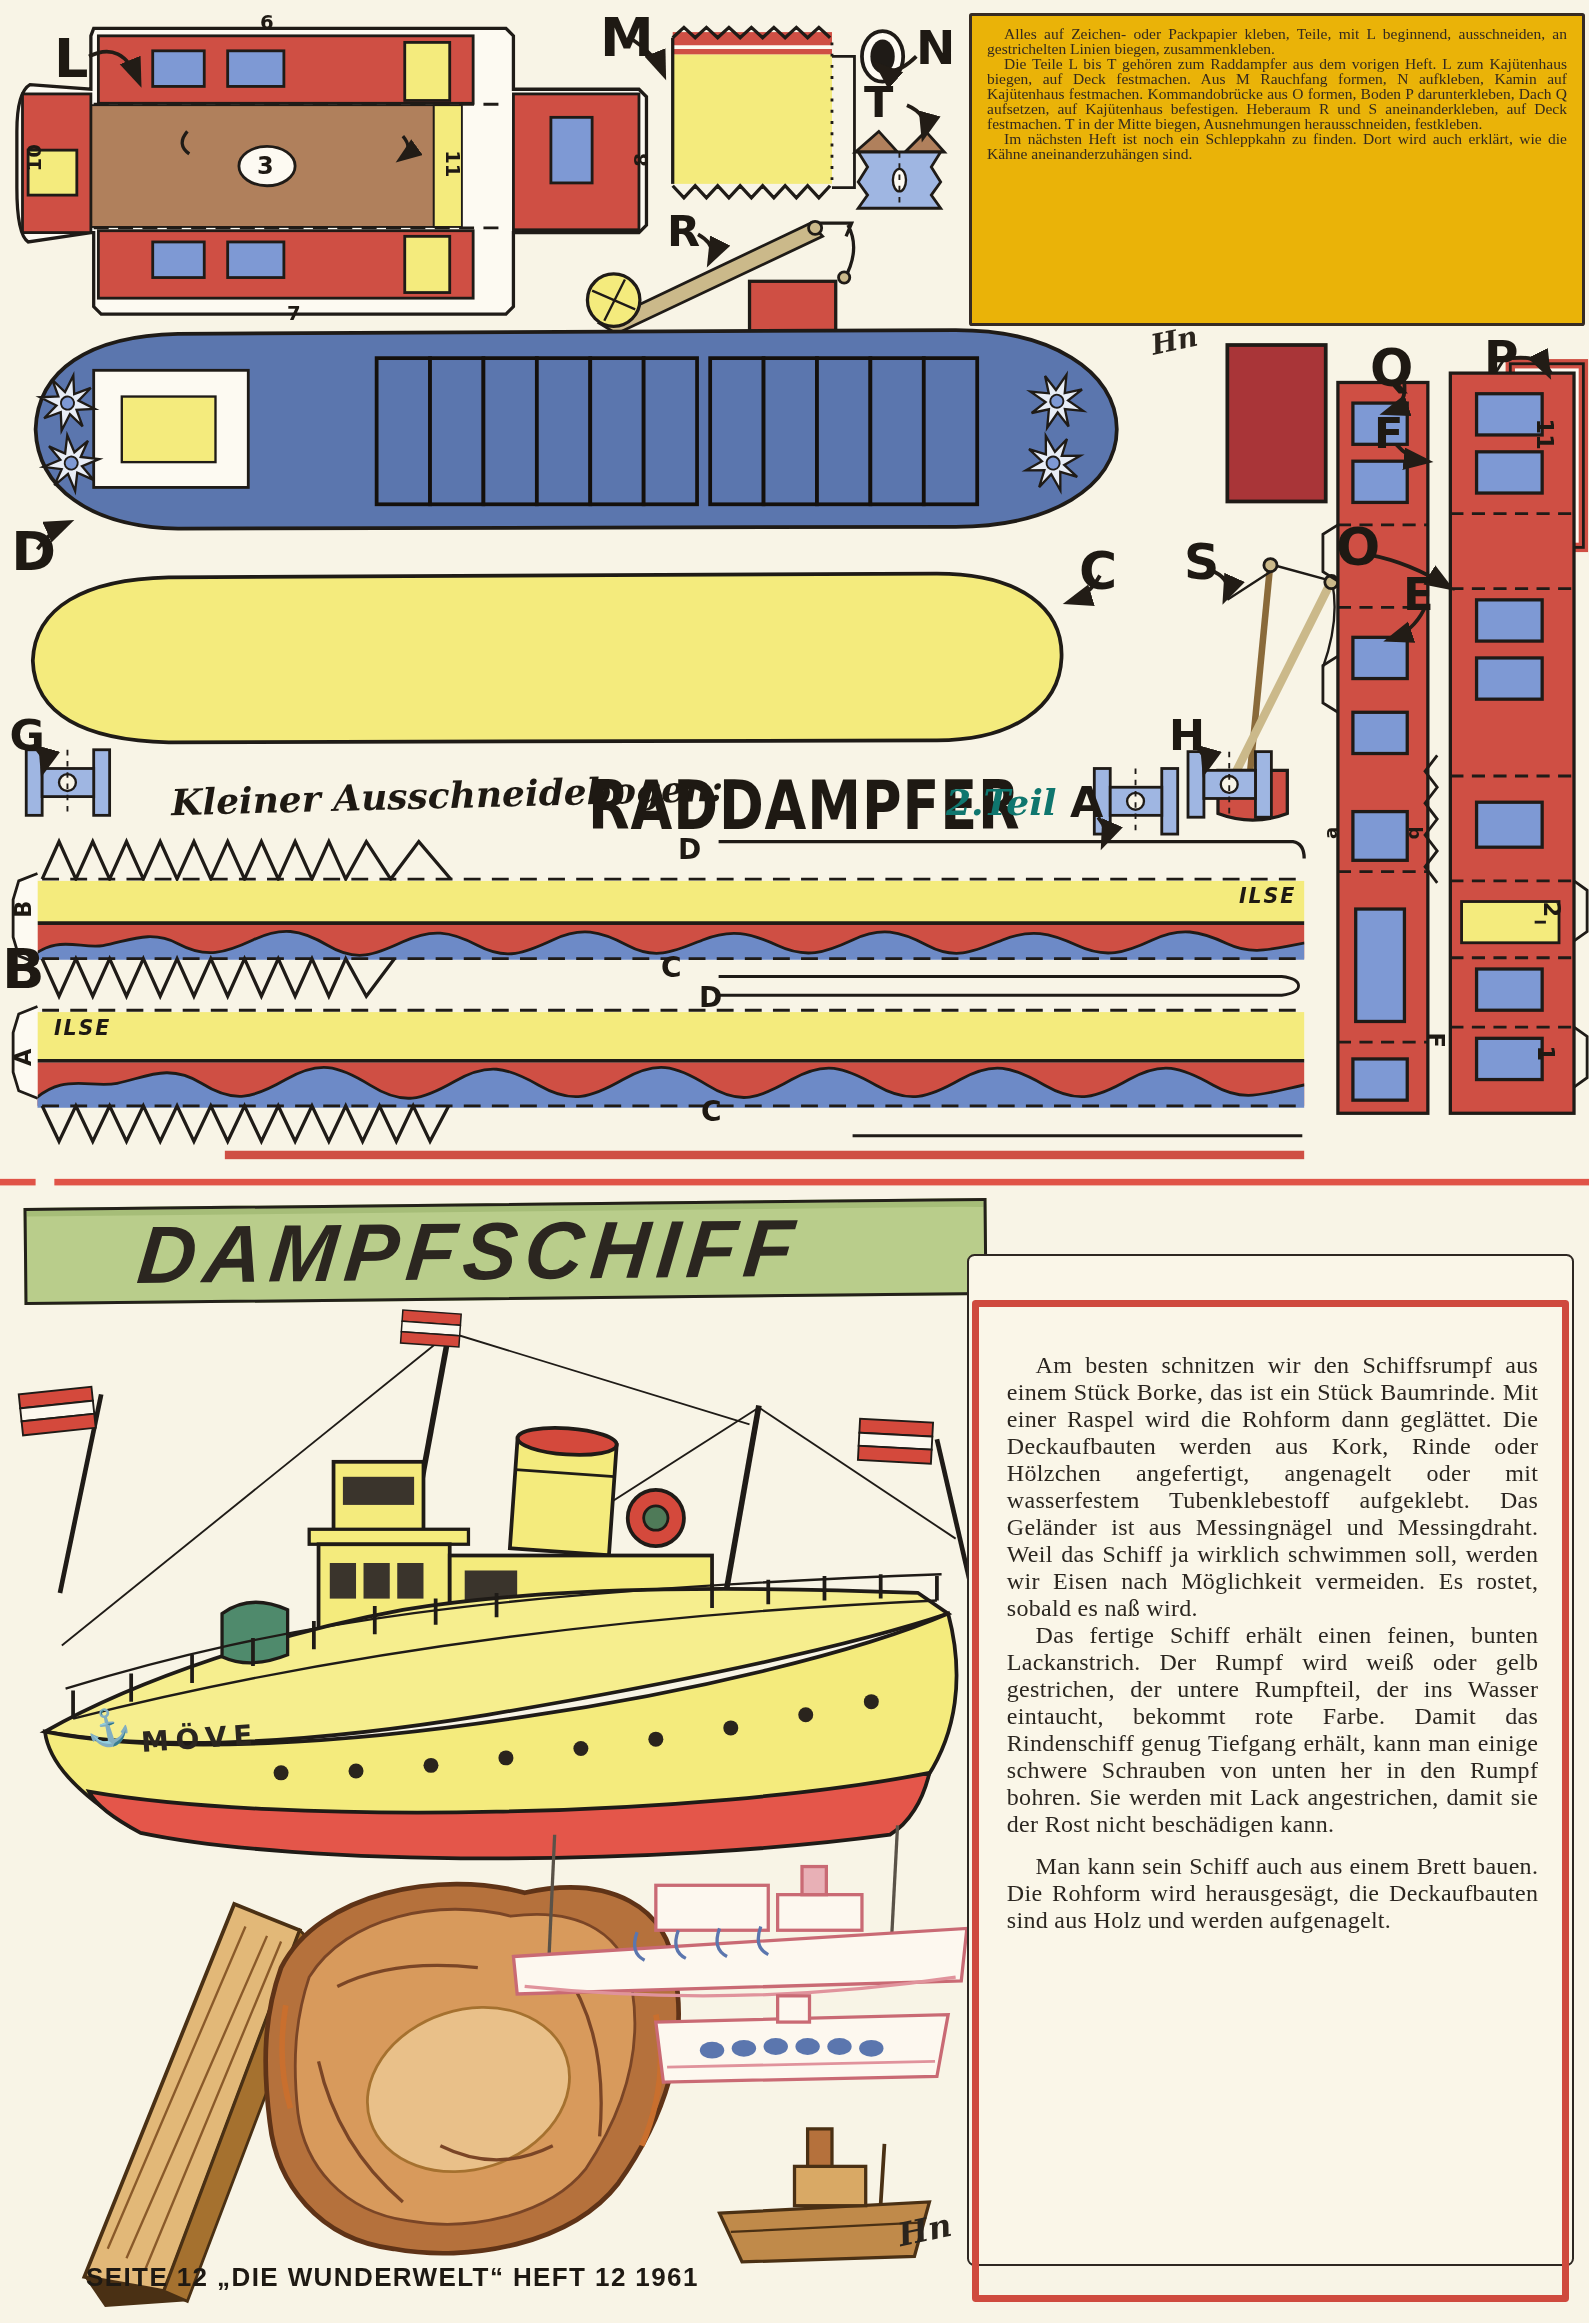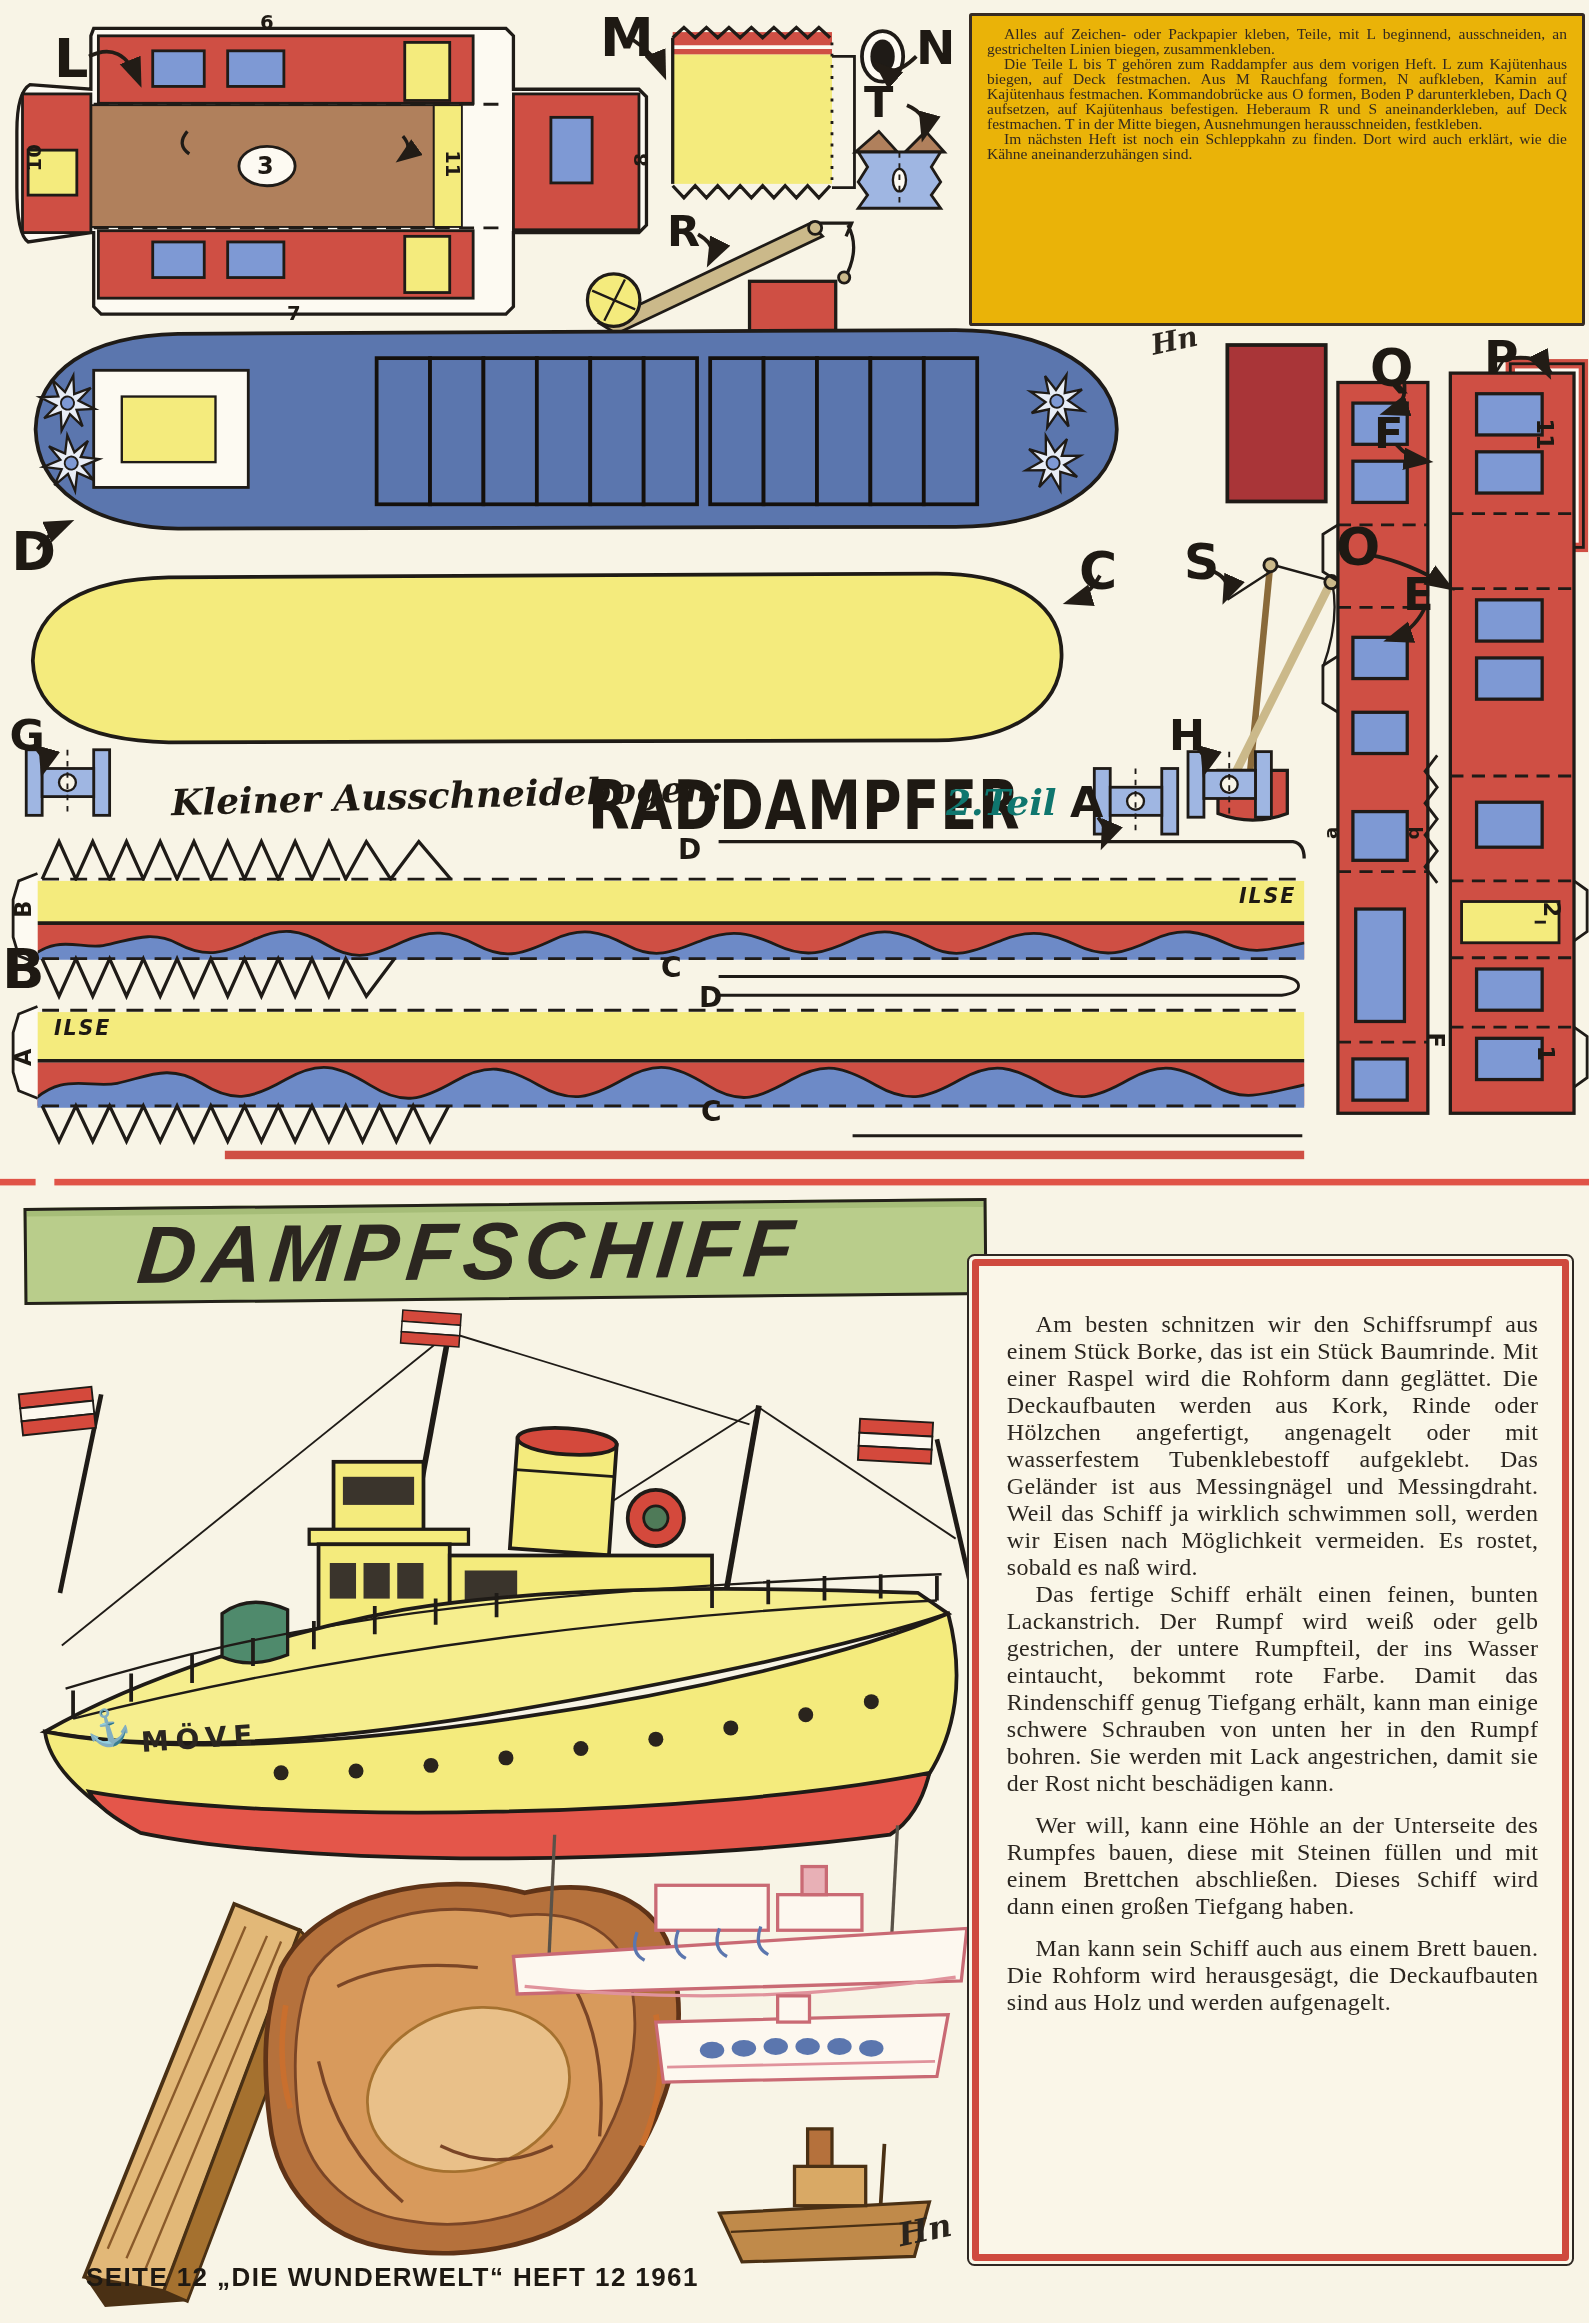--- a/index.html
+++ b/index.html
@@ -30,21 +30,21 @@
   .banner{left:24px;top:1203px;width:963px;height:97px;background:#b9cd8b;
           border:3.7px solid #23201a;box-sizing:border-box;transform:rotate(-0.6deg);
           box-shadow:inset 0 5.6px 0 #a6bd78;display:flex;align-items:center;}
   .banner span{font-family:"Liberation Sans",sans-serif;font-weight:bold;font-style:italic;
                font-size:81px;letter-spacing:7.5px;padding-left:111px;color:#2b2620;
                transform:skewX(-6deg);}
   
   .frame{left:967px;top:1254px;width:607px;height:1012px;border:2.8px solid #2e2722;
          border-radius:7.5px;box-sizing:border-box;padding:2.8px;background:#faf6e8;}
   .frame-inner{width:100%;height:100%;box-sizing:border-box;border:7.5px solid #cf4a3e;
-               border-radius:3.7px;padding:45px 24px 0 28px;}
+               border-radius:3.7px;padding:45px 24px 0 28px;margin-top:41px;}
   .frame-inner p{margin:0;font-family:"Liberation Serif",serif;font-size:24px;line-height:27px;
                  text-align:justify;text-indent:1.2em;color:#2b2620;letter-spacing:0.3px;}
   .frame-inner p.sp{margin-top:15px;}
   .boatname{font-family:"DejaVu Sans",sans-serif;font-weight:bold;font-size:28px;
             letter-spacing:6.6px;color:#2b2620;transform:rotate(-4deg);}
   .anchor{font-size:36px;color:#2b2620;transform:rotate(-14deg);}
   .footer{font-family:"Liberation Sans",sans-serif;font-weight:bold;font-size:26px;
           letter-spacing:1.4px;color:#1e1913;}
 </style>
 </head>
@@ -462,21 +462,20 @@
 <span class="abs monogram" style="left:898px;top:2211px;font-size:32px">Hn</span>
 
 <div class="abs banner">
   <span>DAMPFSCHIFF</span>
 </div>
 
 <div class="abs frame">
   <div class="frame-inner">
     <p>Am besten schnitzen wir den Schiffsrumpf aus einem Stück Borke, das ist ein Stück Baumrinde. Mit einer Raspel wird die Rohform dann geglättet. Die Deckaufbauten werden aus Kork, Rinde oder Hölzchen angefertigt, angenagelt oder mit wasserfestem Tubenklebestoff aufgeklebt. Das Geländer ist aus Messingnägel und Messingdraht. Weil das Schiff ja wirklich schwimmen soll, werden wir Eisen nach Möglichkeit vermeiden. Es rostet, sobald es naß wird.</p>
     <p>Das fertige Schiff erhält einen feinen, bunten Lackanstrich. Der Rumpf wird weiß oder gelb gestrichen, der untere Rumpfteil, der ins Wasser eintaucht, bekommt rote Farbe. Damit das Rindenschiff genug Tiefgang erhält, kann man einige schwere Schrauben von unten her in den Rumpf bohren. Sie werden mit Lack angestrichen, damit sie der Rost nicht beschädigen kann.</p>
-    <p class="sp">Wer will, kann eine Höhle an der Unterseite des Rumpfes bauen, diese mit Steinen füllen und mit einem Brettchen abschließen. Dieses Schiff wird dann einen großen Tiefgang haben.</p>
     <p class="sp">Man kann sein Schiff auch aus einem Brett bauen. Die Rohform wird herausgesägt, die Deckaufbauten sind aus Holz und werden aufgenagelt.</p>
   </div>
 </div>
 
 <span class="abs anchor" style="left:86px;top:1707px">⚓</span>
 <span class="abs boatname" style="left:141px;top:1722px">MÖVE</span>
 
 <span class="abs footer" style="left:86px;top:2262px">SEITE 12   „DIE WUNDERWELT“   HEFT 12 1961</span>
 
 </div>

